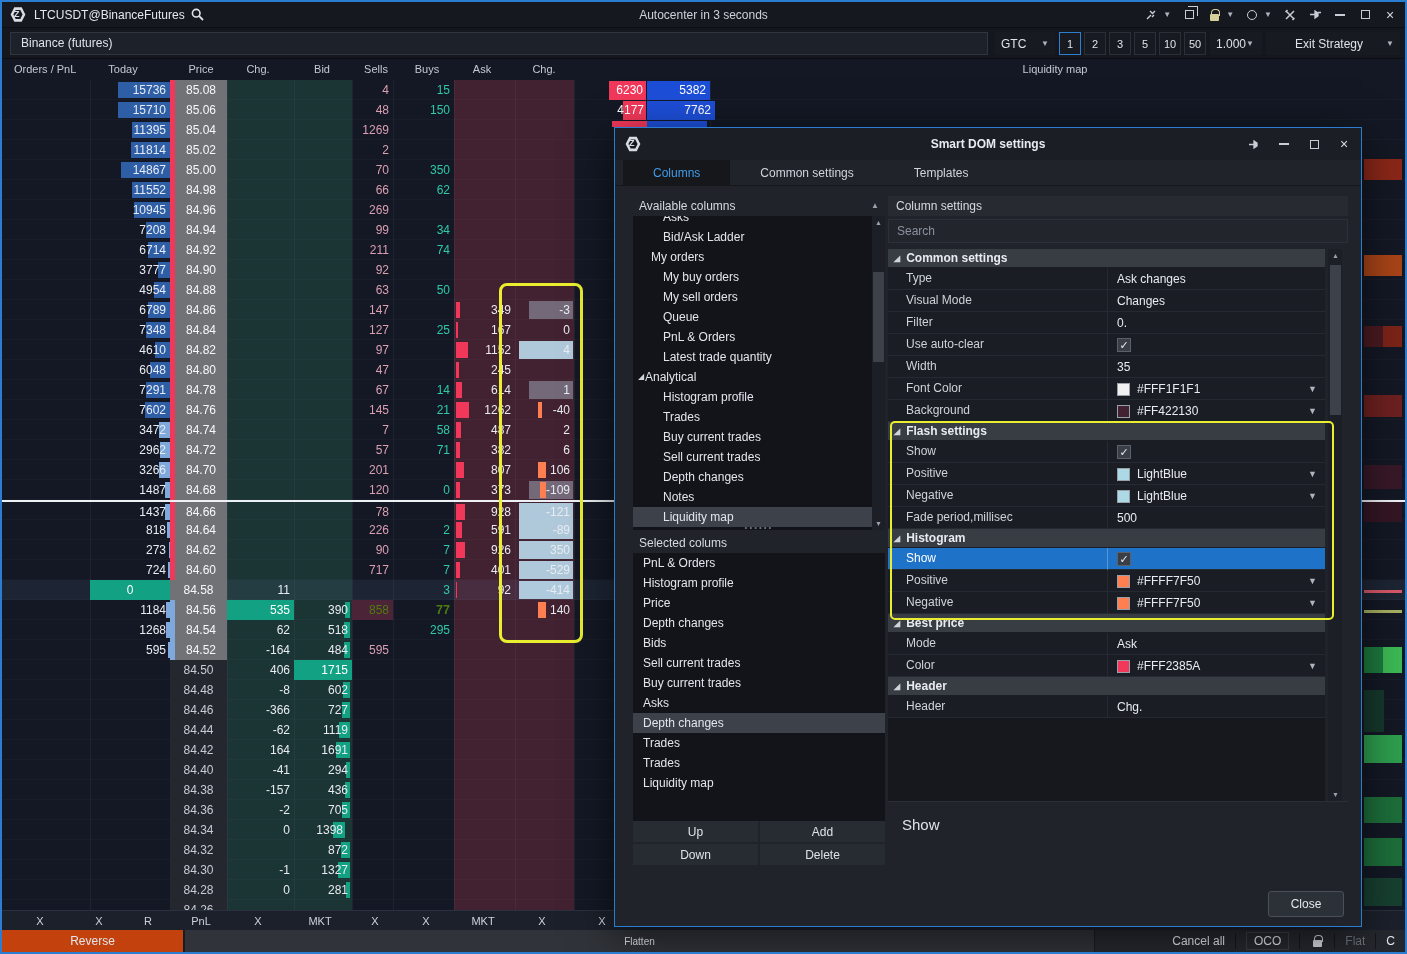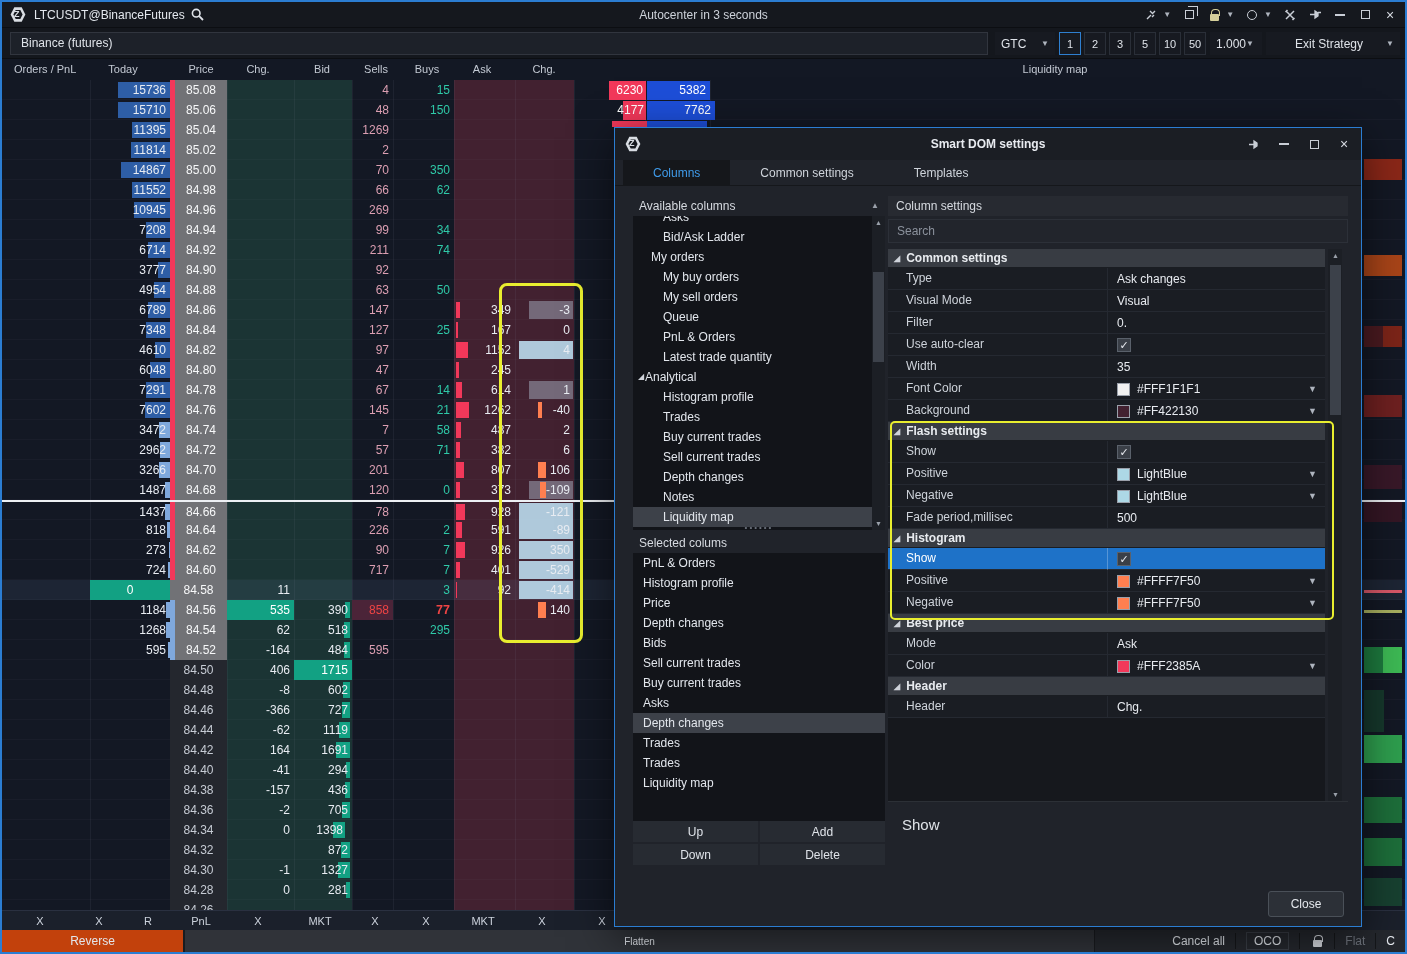--- a/index.html
+++ b/index.html
@@ -43,21 +43,21 @@
 .colbg.teal{left:225px;width:125px;background:#1b3434}
 .colbg.maroon{left:452px;width:120px;background:#422130}
 .gline{position:absolute;top:0;height:840px;width:1px;background:rgba(130,140,160,.10)}
 .drow{position:absolute;left:0;width:1403px;height:20px;border-bottom:1px solid rgba(130,140,160,.05)}
 .drow.hl{background:rgba(110,130,170,.12)}
 .drow.sep{border-top:2px solid #edf0f4}
 .cell{position:absolute;top:0;height:20px}
 .num{position:absolute;top:0;height:20px;line-height:20px;font-size:12px;color:#e8ecf2}
 .rt{left:0;right:4px;text-align:right}
 .ctr{left:0;right:0;text-align:center;line-height:20px;font-size:12px}
-.sells-t{color:#dc9fb2}.buys-t{color:#2fc9a8}.wh{color:#ef4444}.bold{font-weight:bold;font-size:12.5px}
+.sells-t{color:#dc9fb2}.buys-t{color:#2fc9a8}.wh{color:#4d7c0f}.bold{font-weight:bold;font-size:12.5px}
 .tbar{position:absolute;right:0;top:2px;height:16px;background:#2e5ea6}
 .tbar.lt{background:#7fa8dc}
 .cgreen{background:#12a183}
 .cgreen .num,.cgreen.cell{color:#fff}
 .pstripe{position:absolute;left:0;top:0;width:5px;height:20px}
 .pk{background:#f2385a}.bl{background:#7fa8dc}
 .pbody{position:absolute;left:5px;right:0;top:0;height:20px;line-height:20px;font-size:12px;text-align:center}
 .pgray{background:#717276;color:#f7f8f9}
 .pbody.full{left:0}
 .pdark{left:0;background:#24272e;color:#c6cbd4}
@@ -1107,21 +1107,21 @@
         </div>
         <div class="prow">
           <div class="plabel">Type</div>
           <div class="pval">
             <div>Ask changes</div>
           </div>
         </div>
         <div class="prow">
           <div class="plabel">Visual Mode</div>
           <div class="pval">
-            <div>Visual</div>
+            <div>Changes</div>
           </div>
         </div>
         <div class="prow">
           <div class="plabel">Filter</div>
           <div class="pval">
             <div>0.</div>
           </div>
         </div>
         <div class="prow">
           <div class="plabel">Use auto-clear</div>

